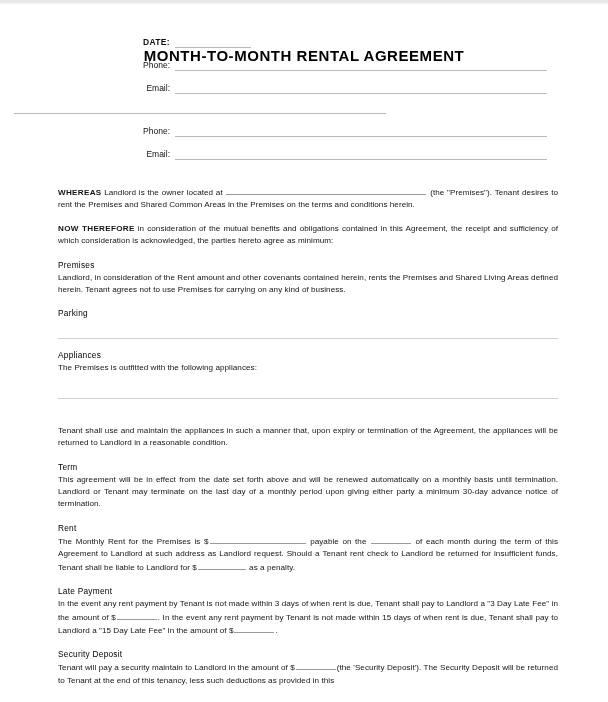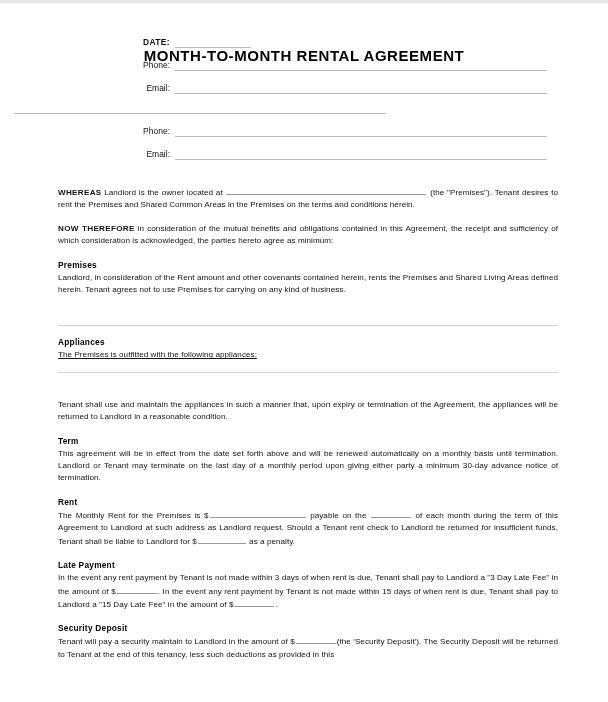--- a/index.html
+++ b/index.html
@@ -95,29 +95,29 @@
     width: 500px;
   }
   p.para {
     margin: 0 0 11px 0;
     font-size: 8.1px;
     line-height: 12.4px;
     text-align: justify;
     color: #141414;
     letter-spacing: 0.05px;
   }
-  p.para.tight { margin-bottom: 0; text-decoration: underline; }
+  p.para.tight { margin-bottom: 13px; }
   b.lead {
     font-weight: bold;
     letter-spacing: 0.3px;
   }
   .sec-head {
     margin: 0 0 1px 0;
     font-size: 8.3px;
-    font-weight: bold;
+    font-weight: normal;
     line-height: 12px;
     letter-spacing: 0.25px;
     color: #000;
   }
 
   
   .blank {
     display: inline-block;
     border-bottom: 1px solid #9a9a9a;
     height: 8px;
@@ -187,20 +187,21 @@
   <div class="body">
 
 
     <p class="para"><b class="lead">WHEREAS</b><span> Landlord is the owner located at </span><span class="blank w-xl"></span><span> (the "Premises"). Tenant desires to rent the Premises and Shared Common Areas in the Premises on the terms and conditions herein.</span></p>
 
     <p class="para"><b class="lead">NOW THEREFORE</b><span> in consideration of the mutual benefits and obligations contained in this Agreement, the receipt and sufficiency of which consideration is acknowledged, the parties hereto agree as minimum:</span></p>
 
     <div class="sec-head">Premises</div>
     <p class="para">Landlord, in consideration of the Rent amount and other covenants contained herein, rents the Premises and Shared Living Areas defined herein. Tenant agrees not to use Premises for carrying on any kind of business.</p>
 
+    <div class="sec-head">Parking</div>
     <div class="gap-md"></div>
     <div class="divider"></div>
     <div class="gap-sm"></div>
 
     <div class="sec-head">Appliances</div>
     <p class="para tight">The Premises is outfitted with the following appliances:</p>
     <div class="gap-sm"></div>
     <div class="divider"></div>
     <div class="gap-lg"></div>
 

